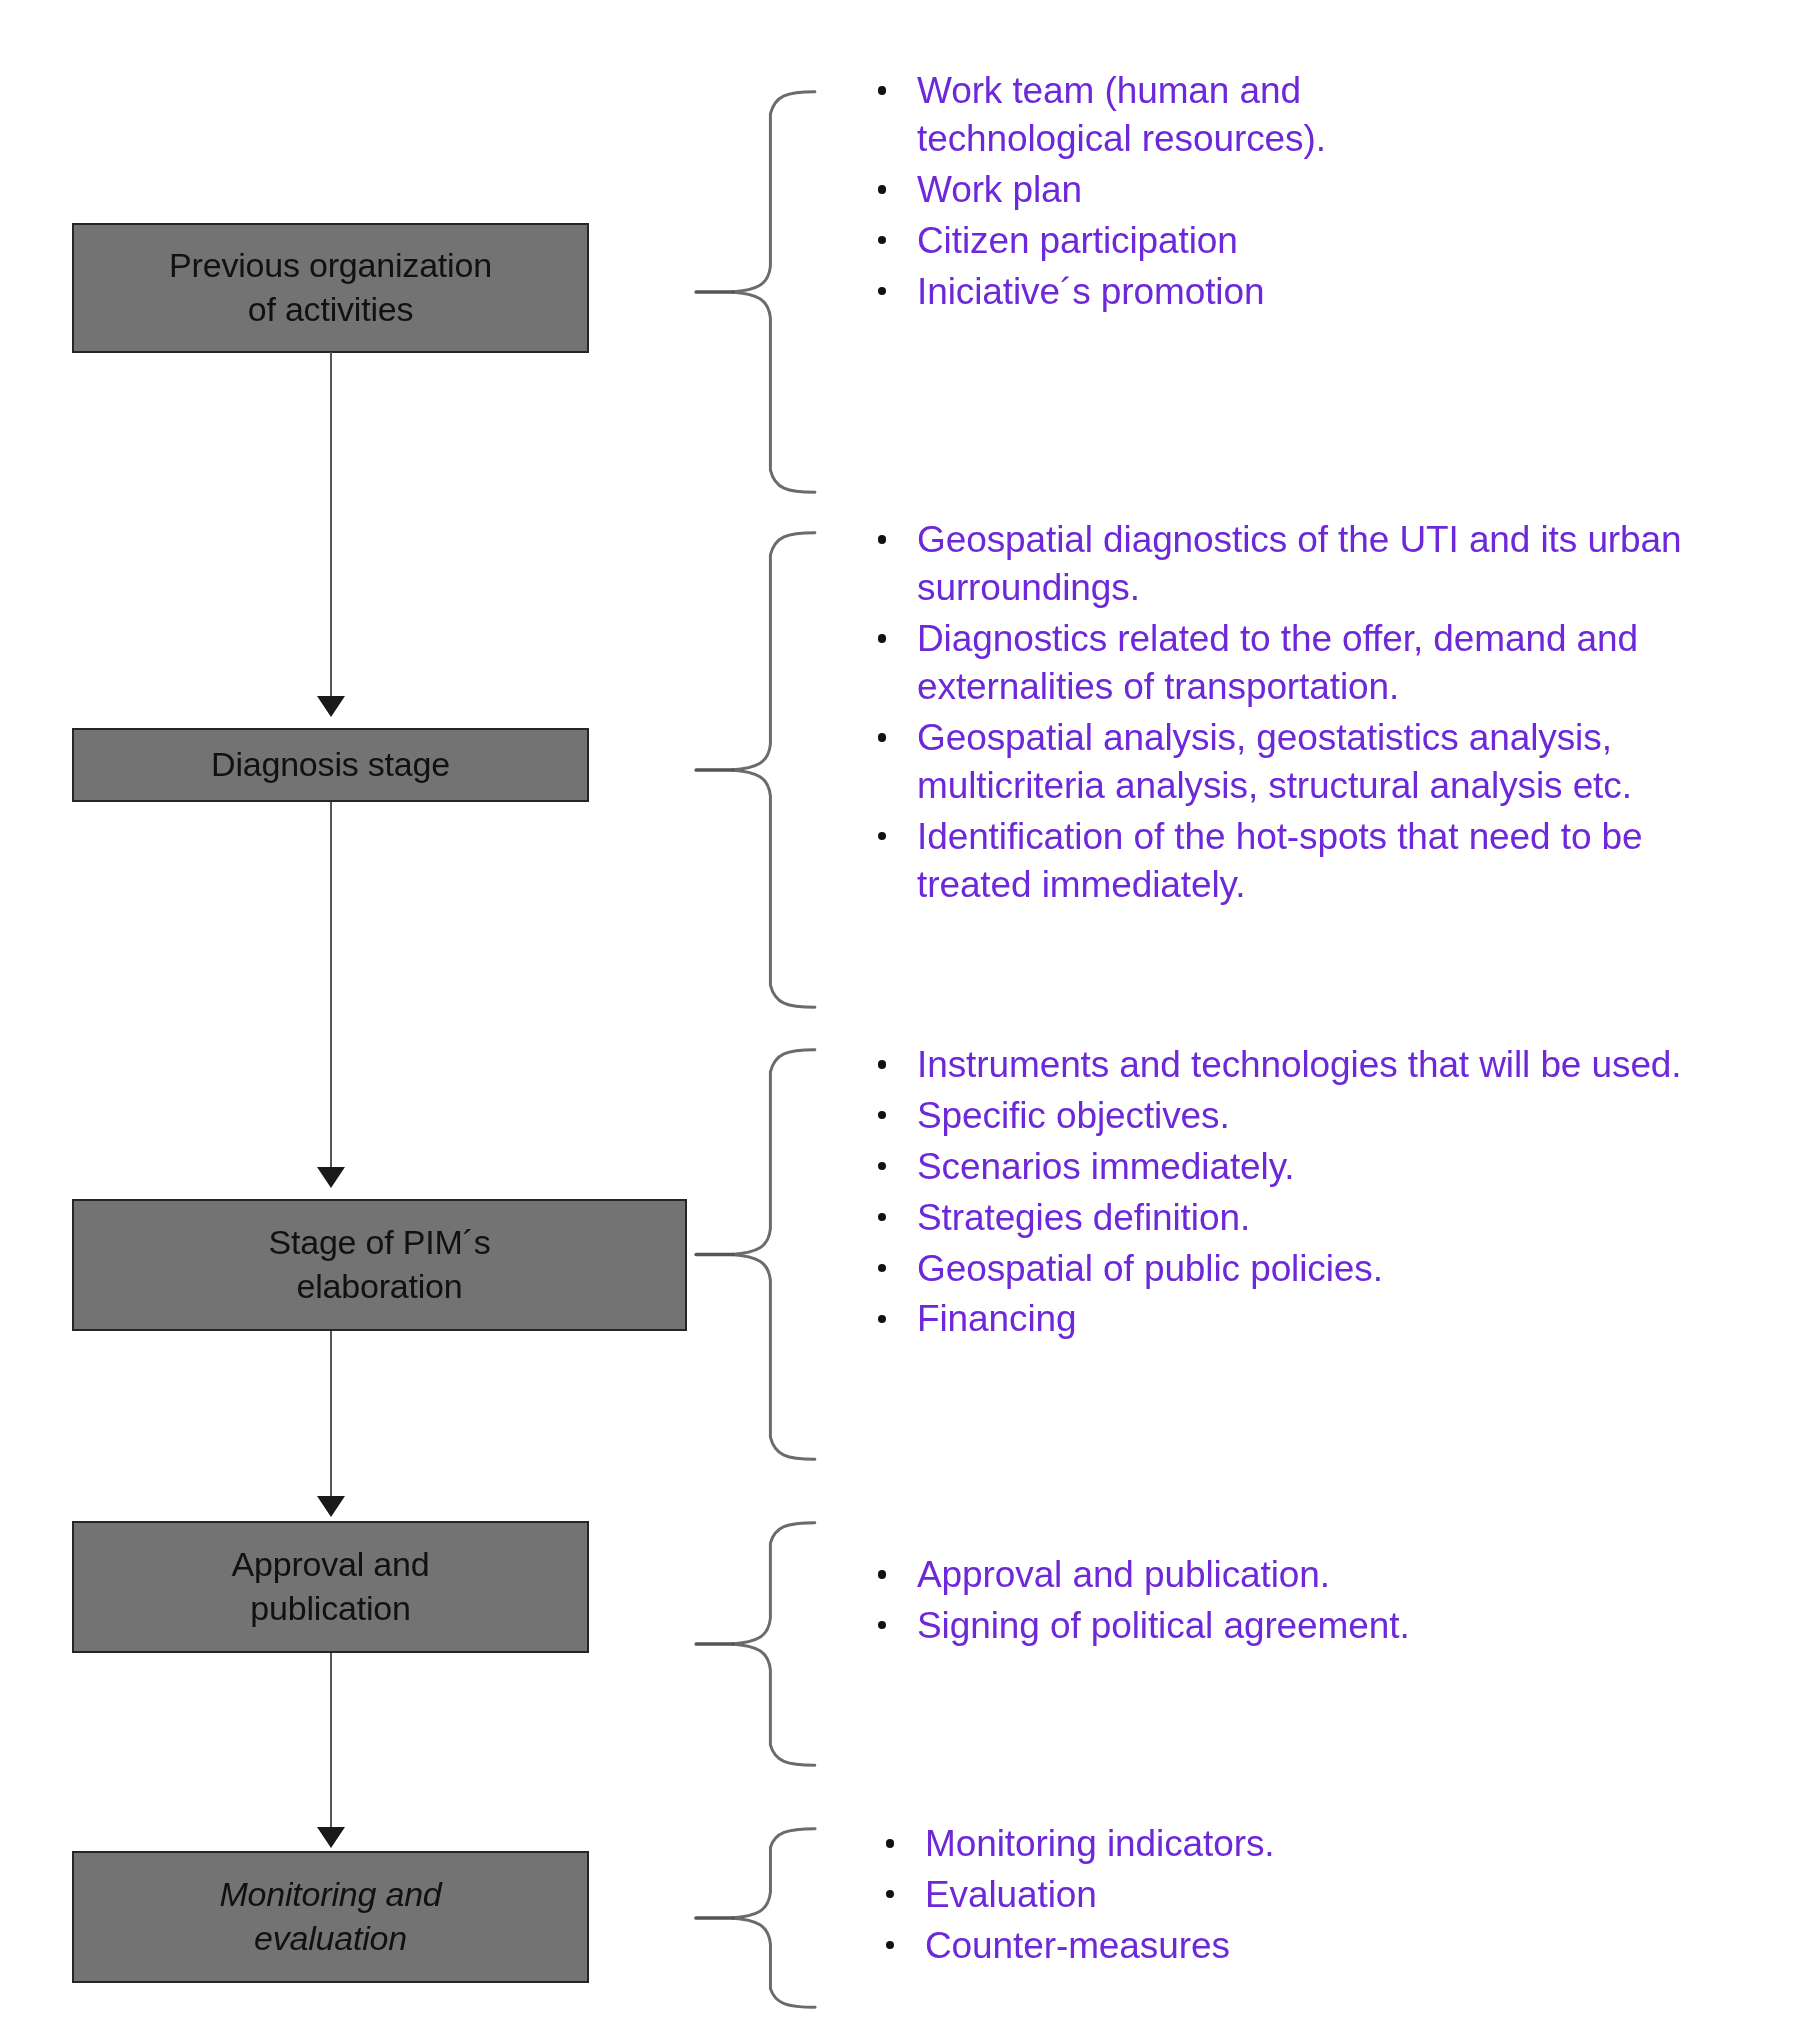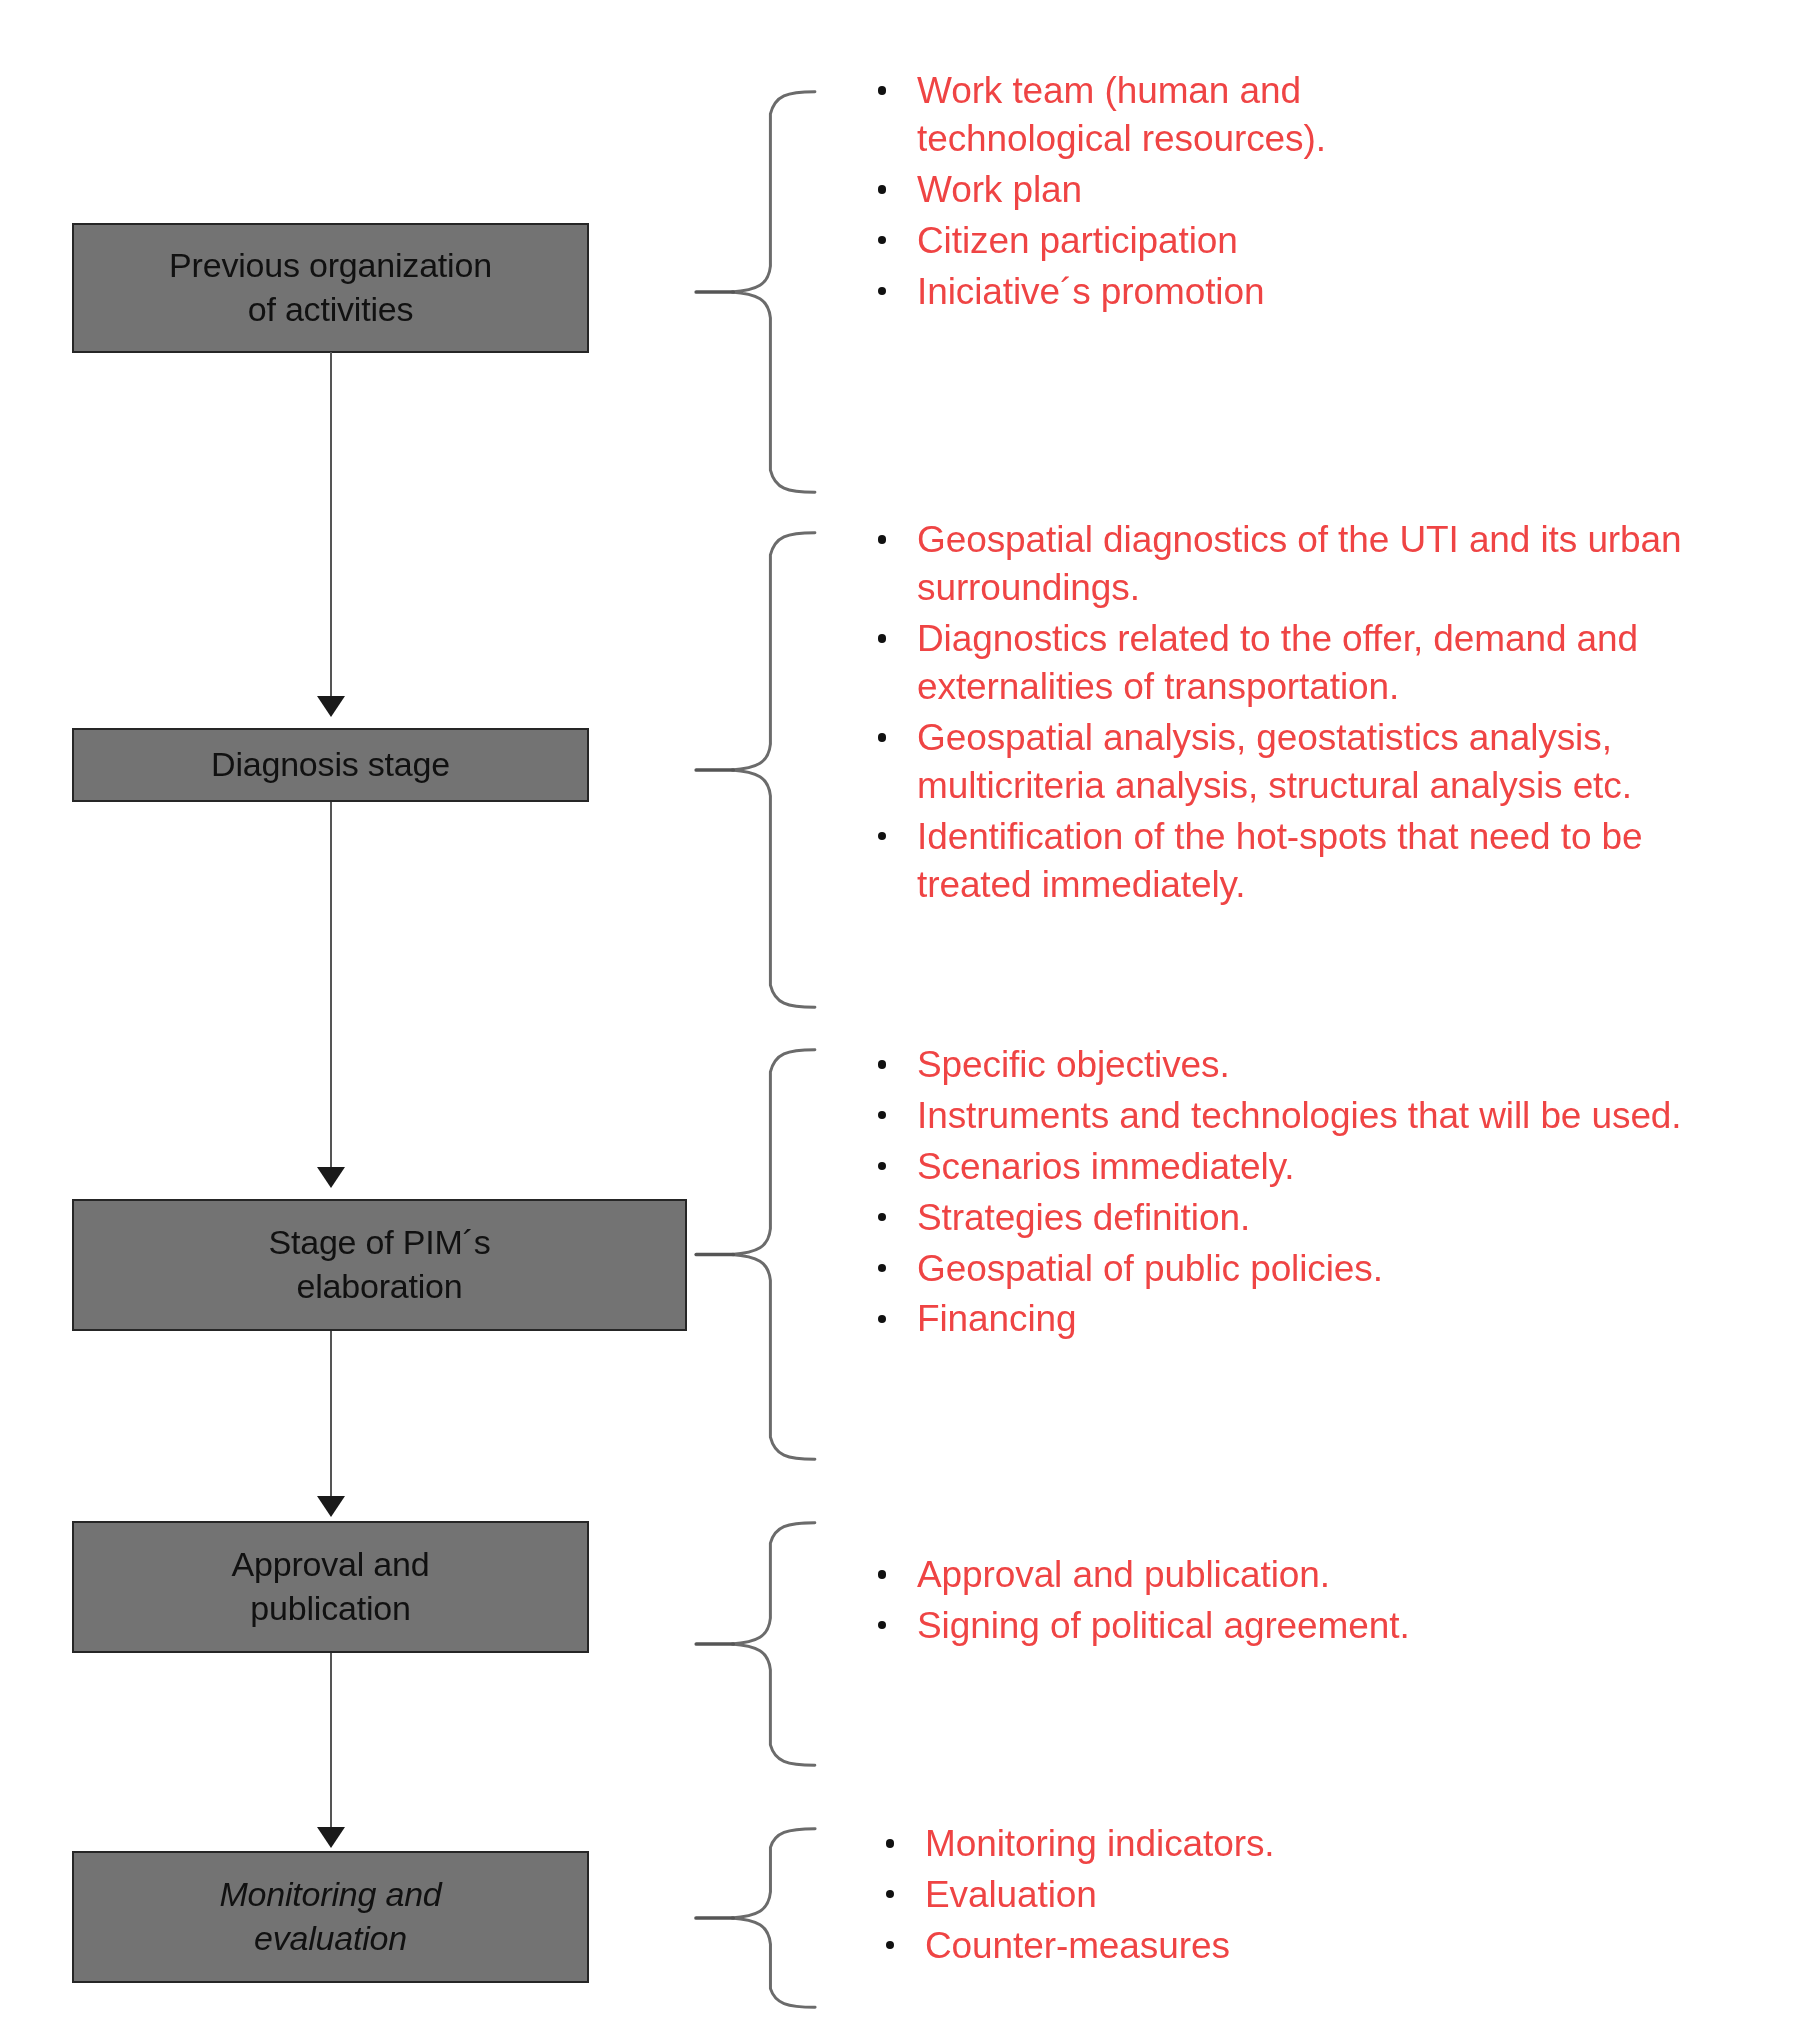--- a/index.html
+++ b/index.html
@@ -60,21 +60,21 @@
     display: block;
     overflow: visible;
   }
 
   
   .bullet-list {
     position: absolute;
     margin: 0;
     padding: 0;
     list-style: none;
-    color: #ef4444;
+    color: #6d28d9;
     font-size: 37px;
     line-height: 1.30;
     letter-spacing: -0.1px;
   }
   .bullet-list li {
     position: relative;
     padding-left: 45px;
     margin: 0 0 2.8px 0;
   }
   .bullet-list li .dot {
@@ -173,25 +173,25 @@
   <div class="brace-wrap" style="left:696px; top:1046px; width:121px; height:417px;">
     <svg width="121" height="417" viewBox="0 0 130 450" fill="none" xmlns="http://www.w3.org/2000/svg">
       <path d="M128 4 C 98 4, 85 8, 80 28 L80 197 C 78 217, 66 223, 38 225 C 66 227, 78 233, 80 253 L80 422 C 85 442, 98 446, 128 446" stroke="#6b6b6b" stroke-width="3.2" fill="none" stroke-linecap="round"></path>
       <path d="M0 225 L40 225" stroke="#555555" stroke-width="4" stroke-linecap="round"></path>
     </svg>
   </div>
 
   <ul class="bullet-list" style="left:872px; top:1041px; width:826px;">
     <li>
       <span class="dot"></span>
+      <span class="txt">Instruments and technologies that will be used.</span>
+    </li>
+    <li>
+      <span class="dot"></span>
       <span class="txt">Specific objectives.</span>
-    </li>
-    <li>
-      <span class="dot"></span>
-      <span class="txt">Instruments and technologies that will be used.</span>
     </li>
     <li>
       <span class="dot"></span>
       <span class="txt">Scenarios immediately.</span>
     </li>
     <li>
       <span class="dot"></span>
       <span class="txt">Strategies definition.</span>
     </li>
     <li>

